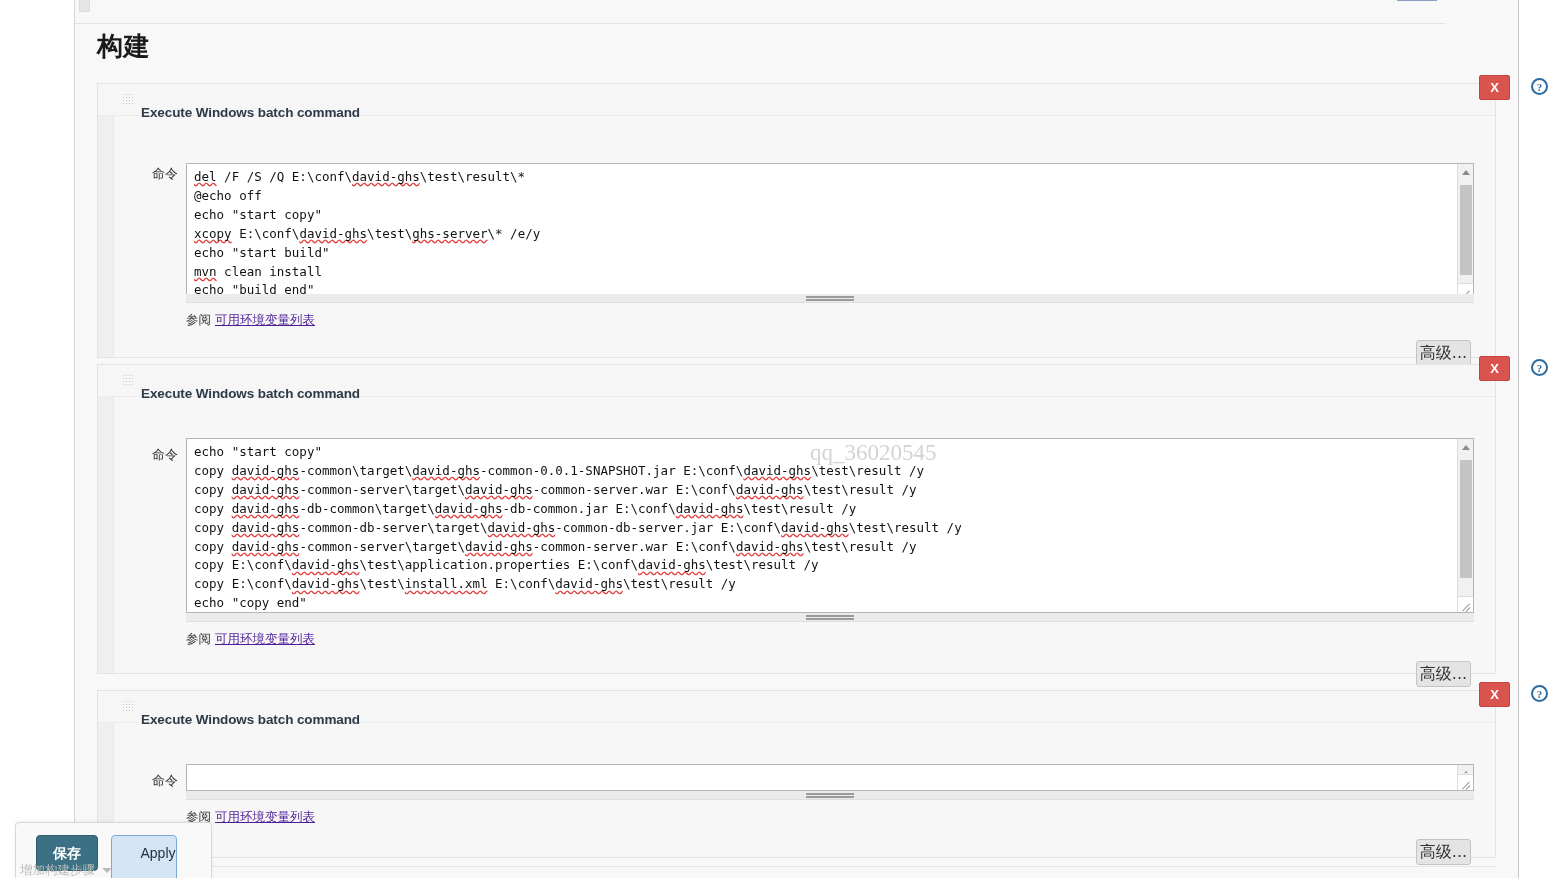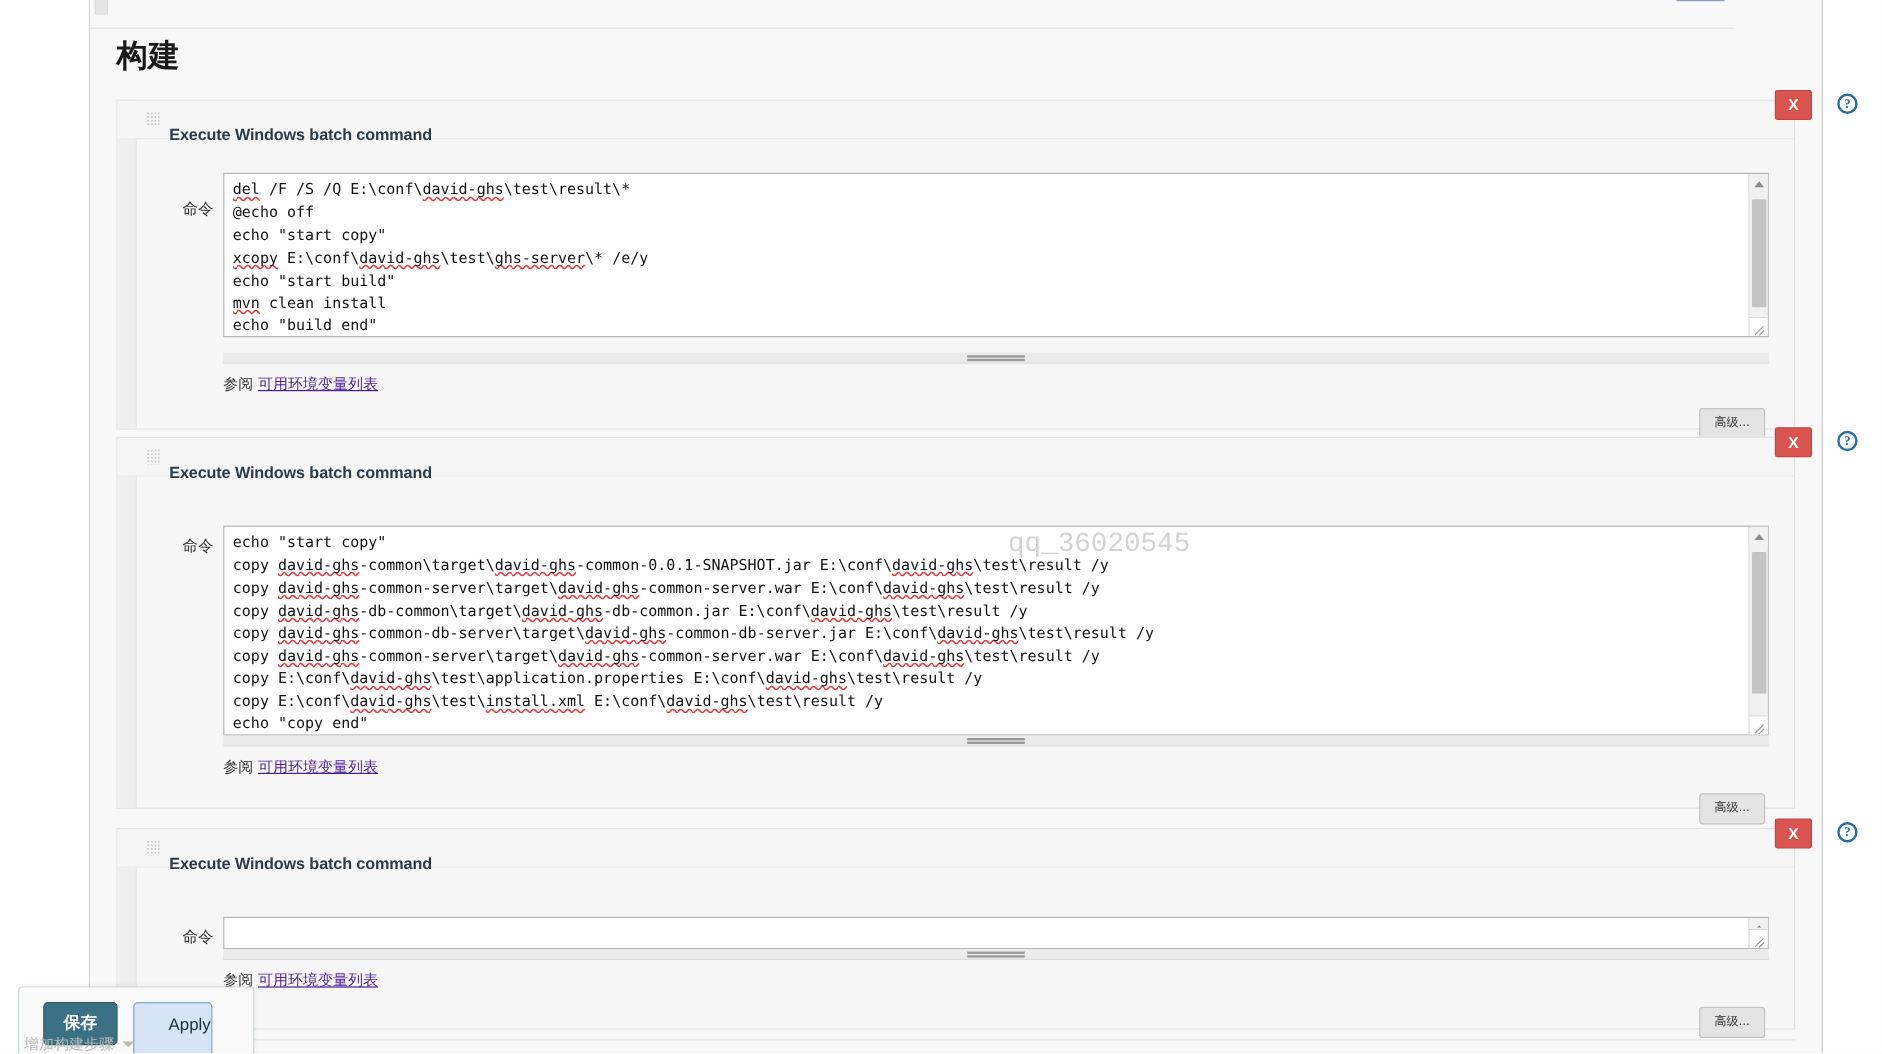--- a/index.html
+++ b/index.html
@@ -253,21 +253,21 @@
     cursor: pointer;
   }
 
   
   .adv-btn {
     position: absolute;
     width: 55px; height: 26px;
     background: #e4e4e4;
     border: 1px solid #c4c4c4;
     border-radius: 3px;
-    font-size: 10px;
+    font-size: 16px;
     color: #333;
     line-height: 24px;
     text-align: center;
     cursor: pointer;
     font-family: "DejaVu Sans", sans-serif;
   }
 
   
   .savebar {
     position: absolute;
@@ -337,24 +337,23 @@
     white-space: nowrap;
     pointer-events: none;
     letter-spacing: .5px;
   }
   .watermark2 {
     position: absolute;
     left: 735px; top: 440px;
     font-size: 23px;
     color: #cfcfcf;
     opacity: .9;
-    font-family: Liberation Mono, monospace;
+    font-family: Liberation Serif, serif;
     white-space: nowrap;
     pointer-events: none;
-    margin-left: 30px;
   }
 
   .page-bottom-rule {
     position: absolute;
     left: 22px; top: 866px; width: 1399px; height: 1px;
     background: #e6e6e6;
   }
 </style>
 </head>
 <body>
@@ -375,21 +374,21 @@
       <div class="block-head">
         <div class="drag-grip"></div>
         <div class="block-title">Execute Windows batch command</div>
         <div class="del-btn">X</div>
         <div class="help-icon">?</div>
       </div>
 
       <div class="field-row">
         <div class="field-label" style="top:49px;">命令</div>
 
-        <div class="ta-wrap" style="top:28px;height:137px;">
+        <div class="ta-wrap" style="top:47px;height:137px;">
           <div class="ta-text"><span class="sq">del</span> /F /S /Q E:\conf\<span class="sq">david-ghs</span>\test\result\*
 @echo off
 echo "start copy"
 <span class="sq">xcopy</span> E:\conf\<span class="sq">david-ghs</span>\test\<span class="sq">ghs-server</span>\* /e/y
 echo "start build"
 <span class="sq">mvn</span> clean install
 echo "build end"</div>
           <div class="sb">
             <div class="sb-arrow up">
                 <i></i>

